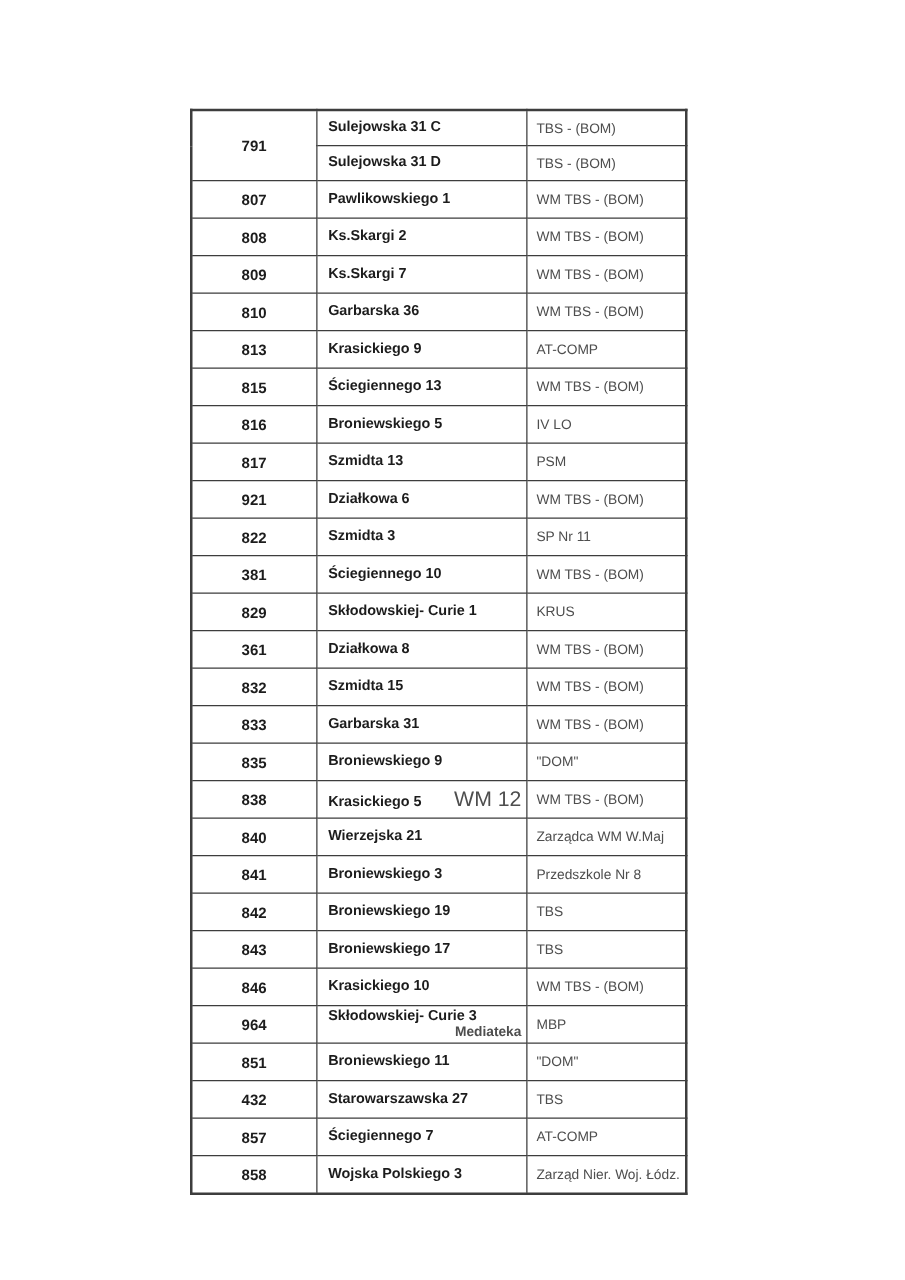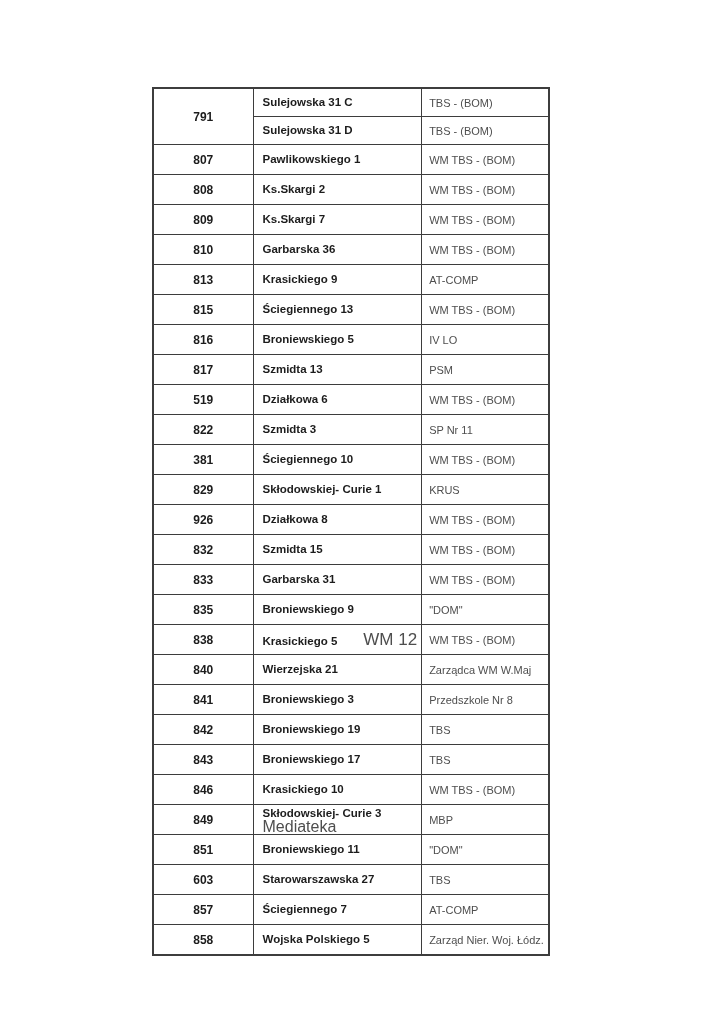--- a/index.html
+++ b/index.html
@@ -52,24 +52,25 @@
     color: var(--head-color, #1c1c1c);
   }
   td.c-addr .addr-note {
     display: inline-block;
     margin-left: 26px;
     font-weight: normal;
     color: var(--org-color, #4e4e4e);
     font-size: 17px;
   }
   td.c-addr .addr-sub {
-    font-weight: normal;
+    font-weight: bold;
     color: var(--org-color, #4e4e4e);
-    font-size: 16px;
+    font-size: 11px;
     line-height: 13px;
+    text-align: right;
   }
   td.c-addr .addr-main {
     line-height: 13px;
   }
   td.c-org {
     font-weight: normal;
     font-size: 11px;
     padding: 0 4px 0 7px;
     color: var(--org-color, #4e4e4e);
   }
@@ -128,41 +129,41 @@
           <td class="c-no">816</td>
           <td class="c-addr"><span class="addr-main">Broniewskiego 5</span></td>
           <td class="c-org">IV LO</td>
         </tr>
         <tr>
           <td class="c-no">817</td>
           <td class="c-addr"><span class="addr-main">Szmidta 13</span></td>
           <td class="c-org">PSM</td>
         </tr>
         <tr>
-          <td class="c-no">519</td>
+          <td class="c-no">921</td>
           <td class="c-addr"><span class="addr-main">Działkowa 6</span></td>
           <td class="c-org">WM TBS - (BOM)</td>
         </tr>
         <tr>
           <td class="c-no">822</td>
           <td class="c-addr"><span class="addr-main">Szmidta 3</span></td>
           <td class="c-org">SP Nr 11</td>
         </tr>
         <tr>
           <td class="c-no">381</td>
           <td class="c-addr"><span class="addr-main">Ściegiennego 10</span></td>
           <td class="c-org">WM TBS - (BOM)</td>
         </tr>
         <tr>
           <td class="c-no">829</td>
           <td class="c-addr"><span class="addr-main">Skłodowskiej- Curie 1</span></td>
           <td class="c-org">KRUS</td>
         </tr>
         <tr>
-          <td class="c-no">926</td>
+          <td class="c-no">361</td>
           <td class="c-addr"><span class="addr-main">Działkowa 8</span></td>
           <td class="c-org">WM TBS - (BOM)</td>
         </tr>
         <tr>
           <td class="c-no">832</td>
           <td class="c-addr"><span class="addr-main">Szmidta 15</span></td>
           <td class="c-org">WM TBS - (BOM)</td>
         </tr>
         <tr>
           <td class="c-no">833</td>
@@ -198,39 +199,39 @@
           <td class="c-no">843</td>
           <td class="c-addr"><span class="addr-main">Broniewskiego 17</span></td>
           <td class="c-org">TBS</td>
         </tr>
         <tr>
           <td class="c-no">846</td>
           <td class="c-addr"><span class="addr-main">Krasickiego 10</span></td>
           <td class="c-org">WM TBS - (BOM)</td>
         </tr>
         <tr>
-          <td class="c-no">849</td>
+          <td class="c-no">964</td>
           <td class="c-addr"><span class="addr-main">Skłodowskiej- Curie 3</span><div class="addr-sub">Mediateka</div></td>
           <td class="c-org">MBP</td>
         </tr>
         <tr>
           <td class="c-no">851</td>
           <td class="c-addr"><span class="addr-main">Broniewskiego 11</span></td>
           <td class="c-org">"DOM"</td>
         </tr>
         <tr>
-          <td class="c-no">603</td>
+          <td class="c-no">432</td>
           <td class="c-addr"><span class="addr-main">Starowarszawska 27</span></td>
           <td class="c-org">TBS</td>
         </tr>
         <tr>
           <td class="c-no">857</td>
           <td class="c-addr"><span class="addr-main">Ściegiennego 7</span></td>
           <td class="c-org">AT-COMP</td>
         </tr>
         <tr>
           <td class="c-no">858</td>
-          <td class="c-addr"><span class="addr-main">Wojska Polskiego 5</span></td>
+          <td class="c-addr"><span class="addr-main">Wojska Polskiego 3</span></td>
           <td class="c-org">Zarząd Nier. Woj. Łódz.</td>
         </tr>
       </tbody>
   </table>
 </div>
 
 </body></html>

